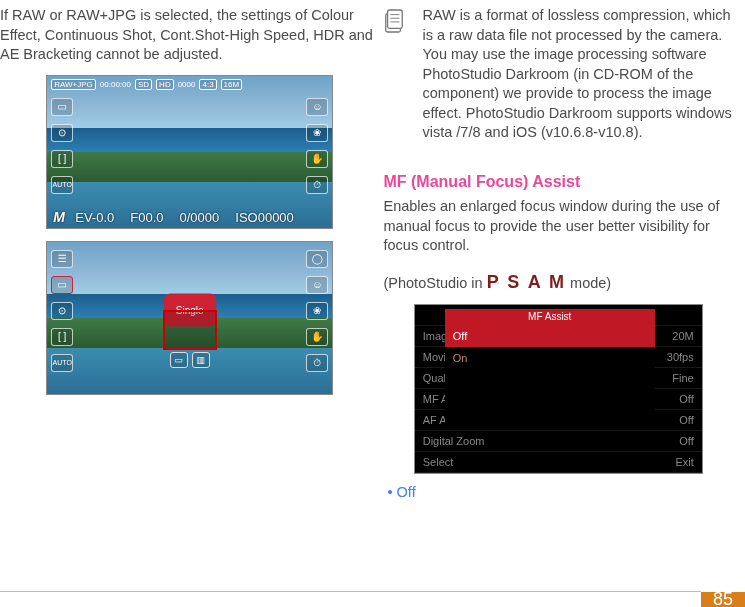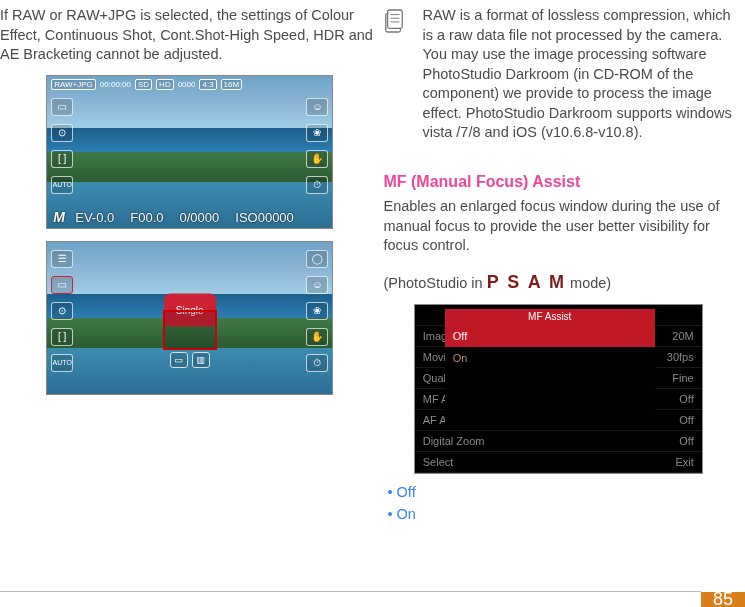--- a/index.html
+++ b/index.html
@@ -283,19 +283,18 @@
       <div class="overlay">
         <div class="title">MF Assist</div>
         <div class="opt sel">Off</div>
         <div class="opt unsel">On</div>
         <div style="height:60px; background:#000;"></div>
       </div>
     </div>
 
     <div class="bullet-list">
       <div>• Off</div>
-      <div>• On</div>
     </div>
   </div>
 </div>
 
 <div class="footer-line"></div>
 <div class="page-number">85</div>
 
 </body></html>

